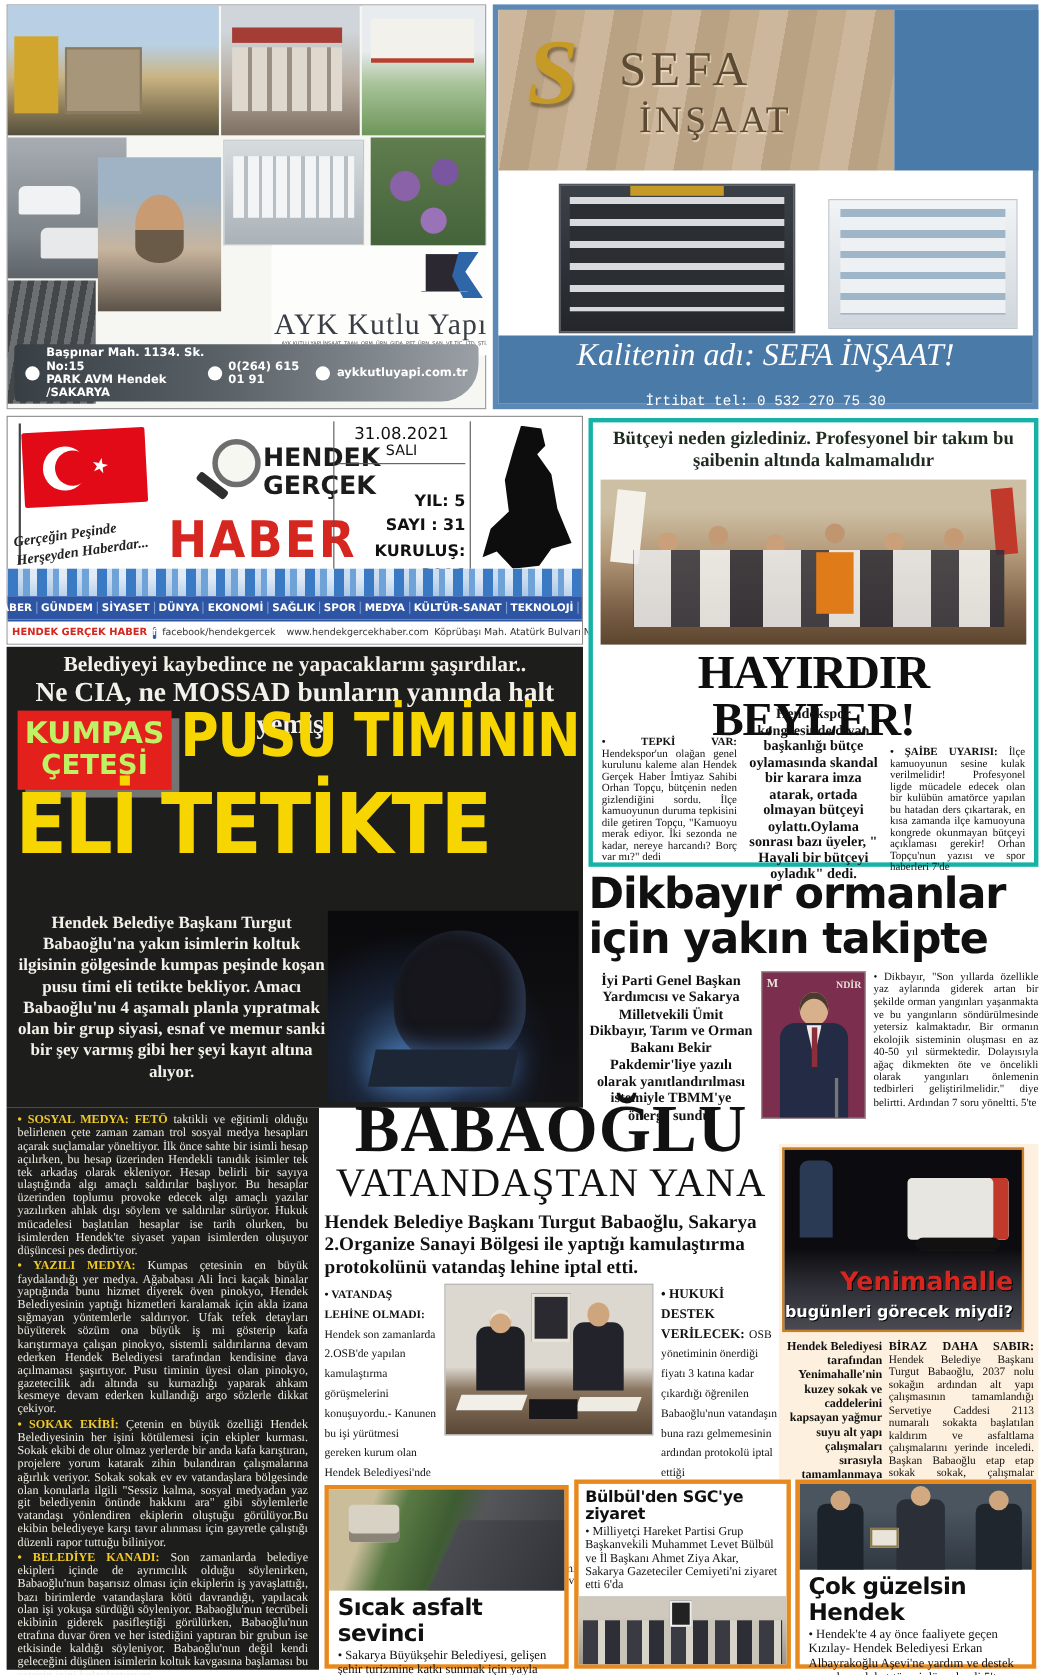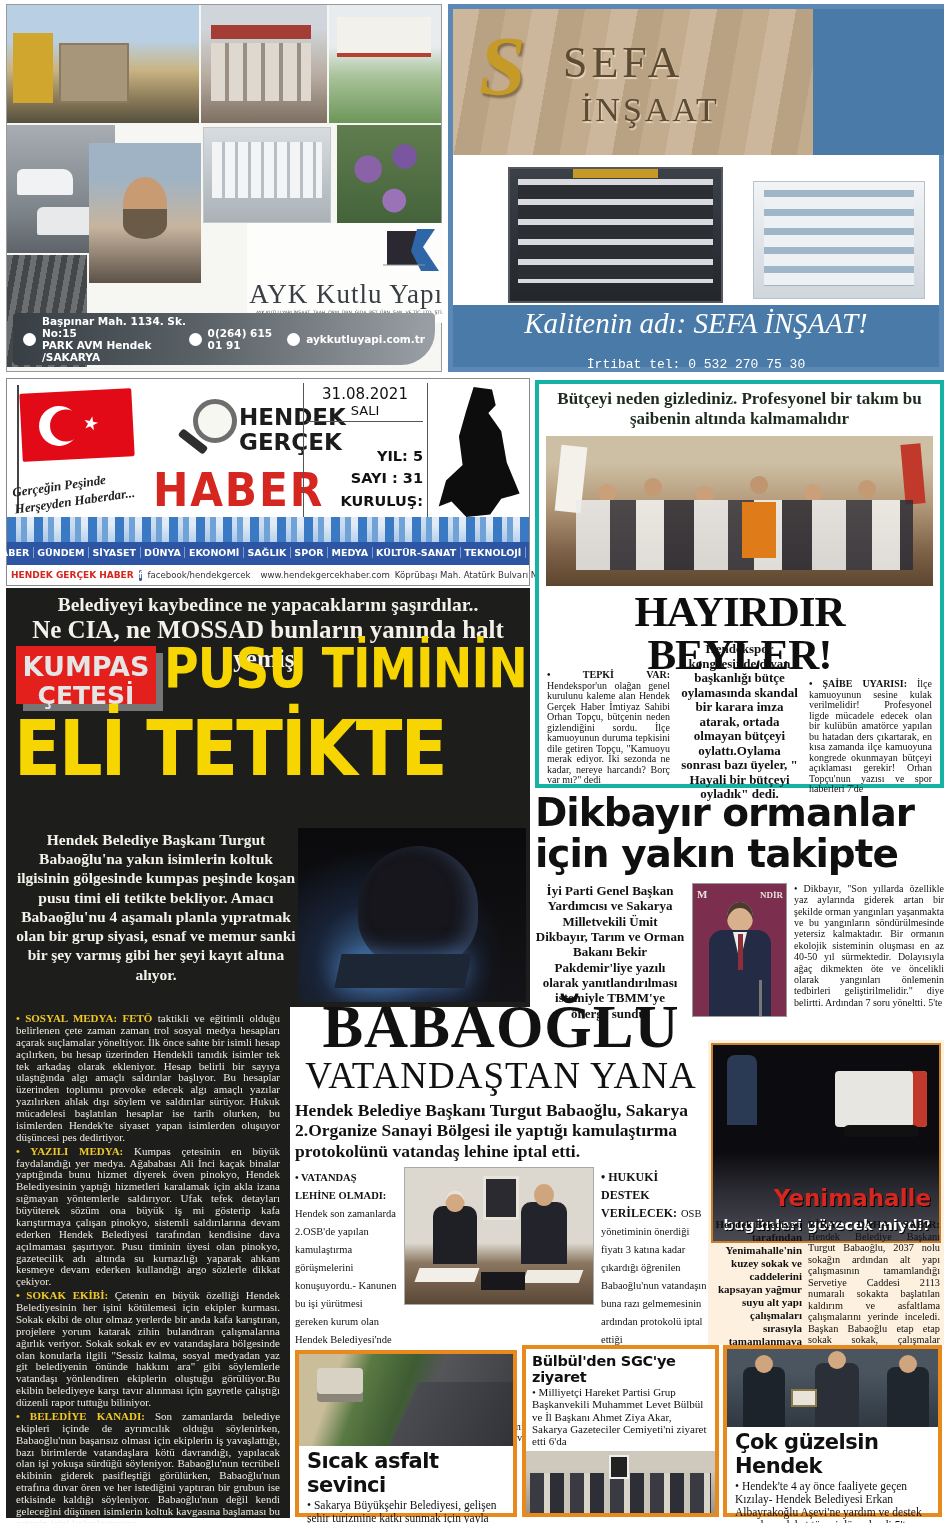--- a/index.html
+++ b/index.html
@@ -195,21 +195,21 @@
     <div class="abs" style="left:8px;right:8px;top:258px;display:flex;gap:8px;">
       <div class="newscol" style="width:123px;margin-top:28px;"><span class="lead">•  TEPKİ VAR:</span> <span>Hendekspor'un olağan genel kurulunu kaleme alan Hendek Gerçek Haber İmtiyaz Sahibi Orhan Topçu, bütçenin neden gizlendiğini sordu. İlçe kamuoyunun duruma tepkisini dile getiren Topçu, "Kamuoyu merak ediyor. İki sezonda ne kadar, nereye harcandı? Borç var mı?" dedi</span></div>
       <div style="width:123px;font-weight:bold;font-size:13px;line-height:1.12;text-align:center;">Hendekspor kongresinde divan başkanlığı bütçe oylamasında skandal bir karara imza atarak, ortada olmayan bütçeyi oylattı.Oylama sonrası bazı üyeler, " Hayali bir bütçeyi oyladık" dedi.</div>
       <div class="newscol" style="width:123px;margin-top:37px;"><span class="lead">•  ŞAİBE UYARISI:</span> <span>İlçe kamuoyunun sesine kulak verilmelidir! Profesyonel ligde mücadele edecek olan bir kulübün amatörce yapılan bu hatadan ders çıkartarak, en kısa zamanda ilçe kamuoyuna kongrede okunmayan bütçeyi açıklaması gerekir! Orhan Topçu'nun yazısı ve spor haberleri 7'de</span></div>
     </div>
   </div>
 
   <div id="kumpas-a" class="abs">
     <div style="text-align:center;color:#f3f1ea;font-weight:bold;font-size:19.5px;padding-top:6px;line-height:1.15;">Belediyeyi kaybedince ne yapacaklarını şaşırdılar..</div>
     <div style="text-align:center;color:#f3f1ea;font-weight:bold;font-size:25px;line-height:1.15;">Ne CIA, ne MOSSAD bunların yanında halt yemiş!</div>
-    <div class="abs sans" style="left:10px;top:58px;width:140px;height:58px;background:#e3201b;box-shadow:7px 7px 0 rgba(140,140,140,.8);color:#e5e5e5;font-weight:bold;text-align:center;line-height:1.1;padding-top:6px;">
+    <div class="abs sans" style="left:10px;top:58px;width:140px;height:72px;background:#e3201b;box-shadow:7px 7px 0 rgba(140,140,140,.8);color:#bef264;font-weight:bold;text-align:center;line-height:1.1;padding-top:6px;">
       <div style="font-size:27px;">KUMPAS</div>
       <div style="font-size:25px;">ÇETESİ</div>
     </div>
     <div class="abs yellow-title" style="left:158px;top:48px;font-size:55px;transform:scaleX(.86);transform-origin:left;letter-spacing:-1px;">PUSU TİMİNİN</div>
     <div class="abs yellow-title" style="left:8px;top:116px;font-size:76px;transform:scaleX(.9);transform-origin:left;letter-spacing:-2px;">ELİ TETİKTE</div>
     <div class="abs" style="left:10px;top:242px;width:280px;color:#f3f1ea;font-weight:bold;font-size:15.5px;line-height:1.24;text-align:center;">Hendek Belediye Başkanı Turgut Babaoğlu'na yakın isimlerin koltuk ilgisinin gölgesinde kumpas peşinde koşan pusu timi eli tetikte bekliyor. Amacı Babaoğlu'nu 4 aşamalı planla yıpratmak olan bir grup siyasi, esnaf ve memur sanki bir şey varmış gibi her şeyi kayıt altına alıyor.</div>
     <div class="abs photo" style="left:292px;top:240px;width:228px;height:174px;background:radial-gradient(ellipse at 35% 75%,rgba(80,140,210,.55) 8%,rgba(40,70,120,.35) 30%,transparent 60%),linear-gradient(#0a0a0c,#141418);">
       <div class="abs" style="left:60px;top:18px;width:120px;height:120px;border-radius:50% 50% 40% 40%;background:#16161c;box-shadow:inset -8px -6px 18px rgba(90,130,190,.35);"></div>
       <div class="abs" style="left:40px;top:126px;width:130px;height:34px;background:#1d2635;transform:skewX(-12deg);box-shadow:0 0 22px rgba(90,150,230,.5);"></div>
     </div>
@@ -264,21 +264,21 @@
         <span style="font-size:10.5px;line-height:1.08;">OSB yönetiminin önerdiği fiyatı 3 katına kadar çıkardığı öğrenilen Babaoğlu'nun vatandaşın buna razı gelmemesinin ardından protokolü iptal ettiği öğrenildi.Vatandaşa hukuki destek verileceği öğrenilirken, OSB yöne-</span>
       </div>
     </div>
     <div style="display:flex;gap:12px;margin-top:2px;">
       <div style="width:200px;font-size:10.5px;line-height:1.1;">dürürken, bazı haberlerle yaratılmak istenen provokasyonlar boş çıktı.</div>
       <div style="width:190px;font-size:10.5px;line-height:1.1;">timinin Büyükşehir Belediyesi ile yola devam etmesi bekleniyor.</div>
     </div>
   </div>
 
   <div class="abs" style="left:708px;top:1040px;width:236px;height:305px;background:#fdf0de;">
-    <div class="abs photo" style="left:3px;top:3px;right:3px;height:200px;background:linear-gradient(#0c0c10 55%,#2c2c34 75%,#4a4a52);border:2px solid #c87f2a;">
+    <div class="abs photo" style="left:3px;top:3px;right:13px;height:168px;background:linear-gradient(#0c0c10 55%,#2c2c34 75%,#4a4a52);border:2px solid #c87f2a;">
       <div class="abs" style="right:12px;top:26px;width:92px;height:56px;background:#e8e6e0;border-radius:4px;box-shadow:inset -14px 0 0 #c0392b;"></div>
       <div class="abs" style="right:20px;top:80px;width:76px;height:12px;background:radial-gradient(circle at 12% 50%,#111 42%,transparent 46%),radial-gradient(circle at 85% 50%,#111 42%,transparent 46%),#3a3a40;border-radius:6px;"></div>
       <div class="abs" style="left:14px;top:10px;width:30px;height:70px;background:#2a3a55;border-radius:8px 8px 0 0;"></div>
       <div style="position:absolute;right:8px;bottom:30px;color:#d5261f;font-family:'DejaVu Sans',sans-serif;font-weight:bold;font-size:23px;text-shadow:1px 1px 0 #000;">Yenimahalle</div>
       <div style="position:absolute;right:8px;bottom:8px;color:#fff;font-family:'DejaVu Sans',sans-serif;font-weight:bold;font-size:14.5px;text-shadow:1px 1px 0 #000;">bugünleri görecek miydi?</div>
     </div>
     <div class="abs" style="left:6px;right:4px;top:178px;display:flex;gap:6px;">
       <div style="width:88px;font-weight:bold;font-size:11px;line-height:1.18;text-align:right;">Hendek Belediyesi tarafından Yenimahalle'nin kuzey sokak ve caddelerini kapsayan yağmur suyu alt yapı çalışmaları sırasıyla tamamlanmaya devam ediyor.</div>
       <div style="flex:1;font-size:10.3px;line-height:1.12;text-align:justify;">
         <span class="lead" style="font-size:11px;">BİRAZ DAHA SABIR:</span>

